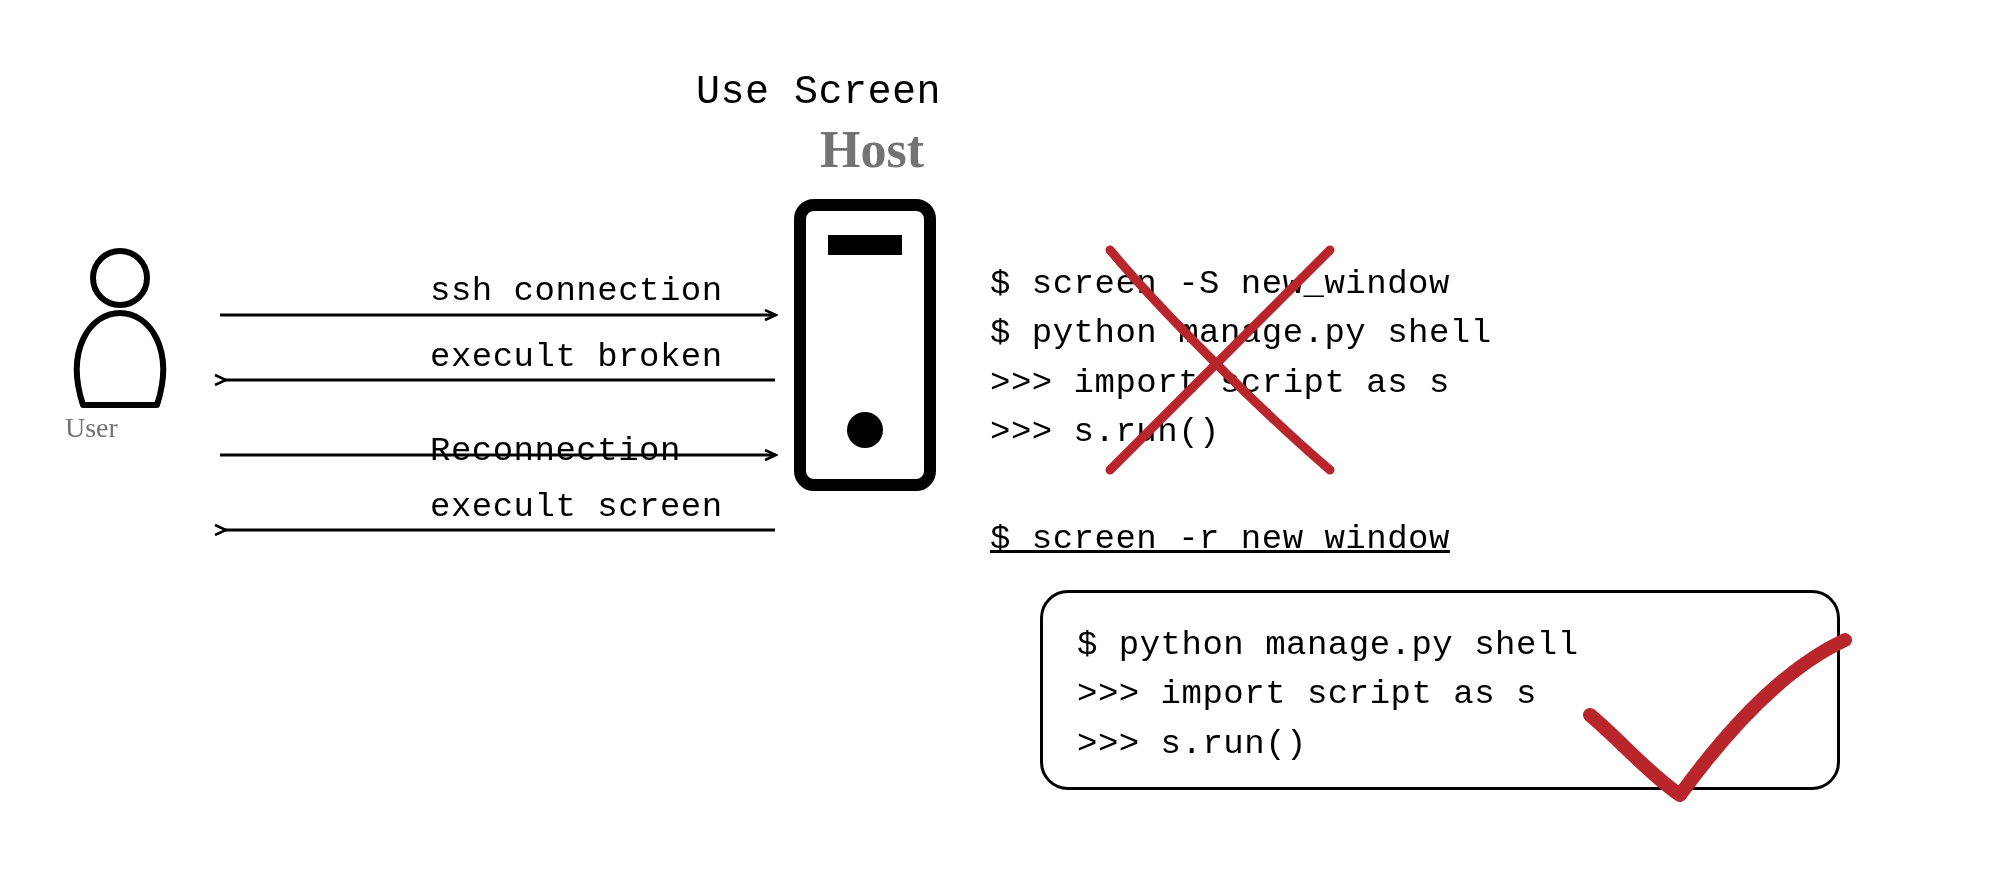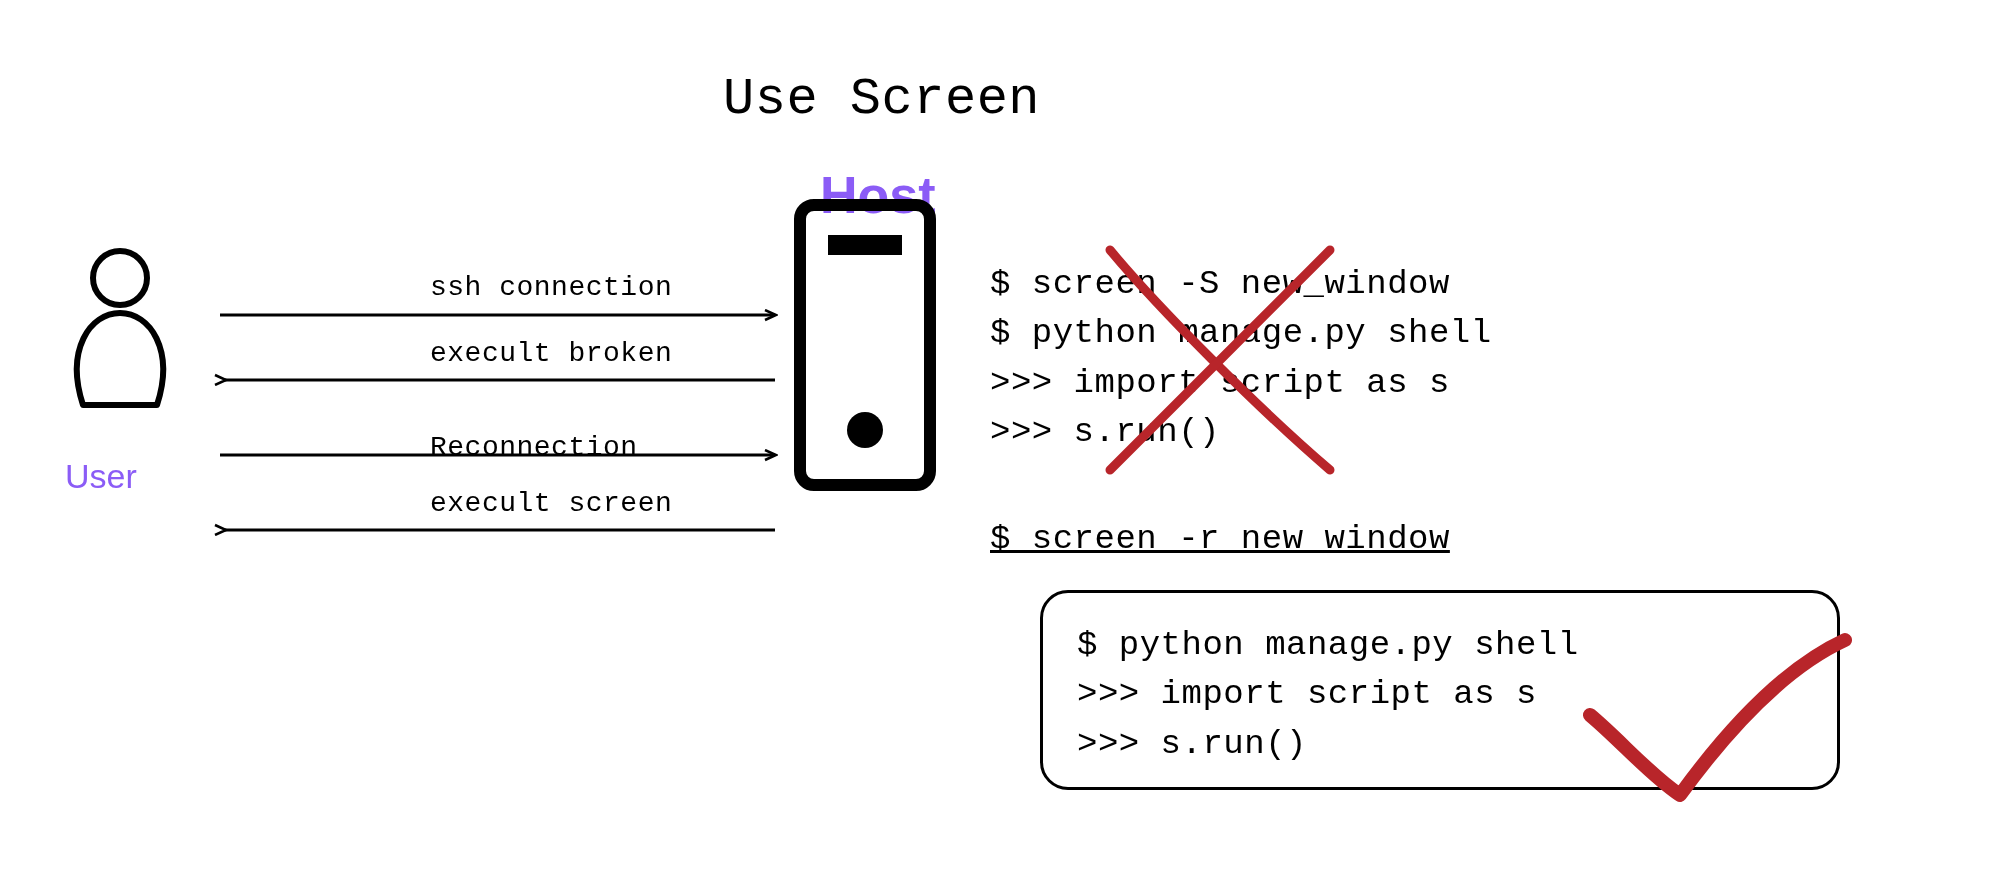--- a/index.html
+++ b/index.html
@@ -14,62 +14,61 @@
     overflow: hidden;
   }
   .mono {
     font-family: "Courier New", Courier, monospace;
     font-size: 34px;
     color: #000;
     letter-spacing: 0.5px;
     white-space: pre;
   }
   .hand {
-    font-family: Liberation Sans, sans-serif;
-    color: #8b5cf6;
-    margin-top: 45px;
+    font-family: Liberation Serif, serif;
+    color: #737373;
   }
   .title {
     position: absolute;
     top: 70px;
-    left: 723px;
-    font-size: 52px;
+    left: 696px;
+    font-size: 40px;
   }
   .host-label {
     position: absolute;
     top: 120px;
     left: 820px;
     font-size: 52px;
     font-weight: bold;
   }
   .user-icon {
     position: absolute;
     top: 245px;
     left: 55px;
   }
   .user-label {
     position: absolute;
     top: 412px;
     left: 65px;
-    font-size: 34px;
+    font-size: 28px;
   }
   .host-icon {
     position: absolute;
     top: 195px;
     left: 790px;
   }
   .arrows {
     position: absolute;
     top: 285px;
     left: 210px;
   }
   .arrow-label {
     position: absolute;
     left: 430px;
-    font-size: 28px;
+    font-size: 34px;
   }
   .code-block-1 {
     position: absolute;
     top: 260px;
     left: 990px;
     line-height: 1.45;
   }
   .code-line2 {
     position: absolute;
     top: 520px;

